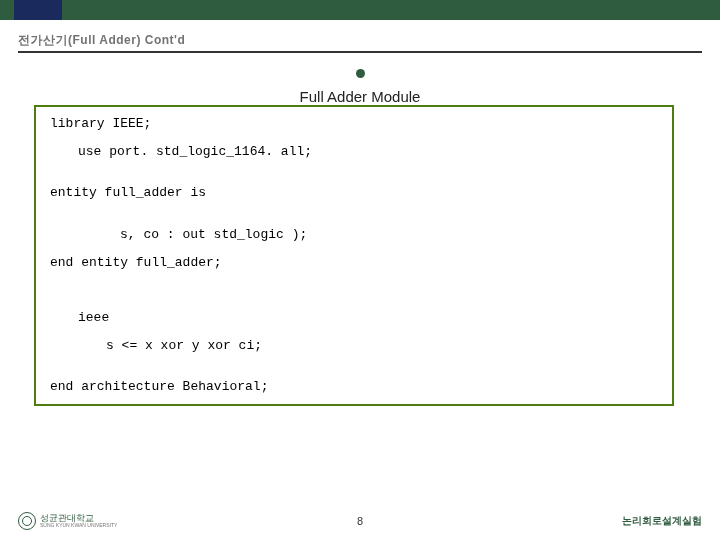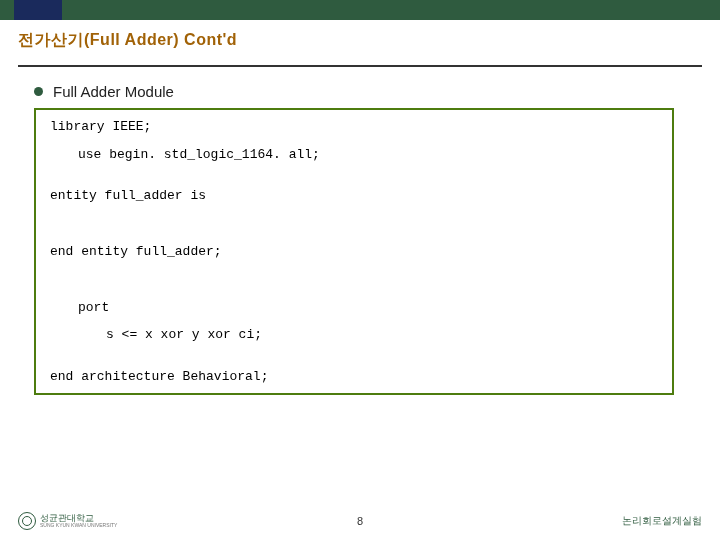--- a/index.html
+++ b/index.html
@@ -22,37 +22,37 @@
     left: 14px;
     top: 0;
     width: 48px;
     height: 20px;
     background: #1a2a5c;
   }
   .title-wrap {
     padding: 10px 18px 2px 18px;
   }
   .title {
-    font-size: 16px;
+    font-size: 12px;
     font-weight: bold;
-    color: #a16207;
+    color: #737373;
     border-bottom: 2px solid #333;
     display: inline-block;
     width: 100%;
-    padding-bottom: 14px;
+    padding-bottom: 2px;
     letter-spacing: 0.5px;
   }
   .content {
     padding: 14px 34px 0 34px;
   }
   .bullet-row {
     display: flex;
     align-items: center;
     gap: 10px;
-    margin-bottom: 8px;
+    flex-direction: column;
   }
   .bullet {
     width: 9px;
     height: 9px;
     background: #2f5b3f;
     border-radius: 50%;
     flex-shrink: 0;
   }
   .bullet-text {
     font-size: 15px;
@@ -116,21 +116,21 @@
   }
   .pagenum {
     font-size: 11px;
     color: #333;
     position: absolute;
     left: 50%;
     transform: translateX(-50%);
   }
   .footer-right {
     font-size: 10px;
-    font-weight: normal;
+    font-weight: bold;
     color: #2f5b3f;
   }
 </style>
 </head>
 <body>
 
 <div class="topbar">
   <div class="topbar-accent"></div>
 </div>
 
@@ -140,32 +140,33 @@
 
 <div class="content">
   <div class="bullet-row">
     <div class="bullet"></div>
     <div class="bullet-text">Full Adder Module</div>
   </div>
 
   <div class="codebox">
     <p>library IEEE;</p>
     <div class="gap"></div>
-    <p class="ind1">use begin. std_logic_1164. all;</p>
+    <p class="ind1">use port. std_logic_1164. all;</p>
     <div class="gap"></div>
     <div class="gap"></div>
     <p>entity full_adder is</p>
     <div class="gap"></div>
     <div class="gap"></div>
+    <p class="ind3">s, co : out std_logic );</p>
     <div class="gap"></div>
     <p>end entity full_adder;</p>
     <div class="gap"></div>
     <div class="gap"></div>
     <div class="gap"></div>
-    <p class="ind1">port</p>
+    <p class="ind1">ieee</p>
     <div class="gap"></div>
     <p class="ind2">s &lt;= x xor y xor ci;</p>
     <div class="gap"></div>
     <div class="gap"></div>
     <p>end architecture Behavioral;</p>
   </div>
 </div>
 
 <div class="footer">
   <div class="logo">

